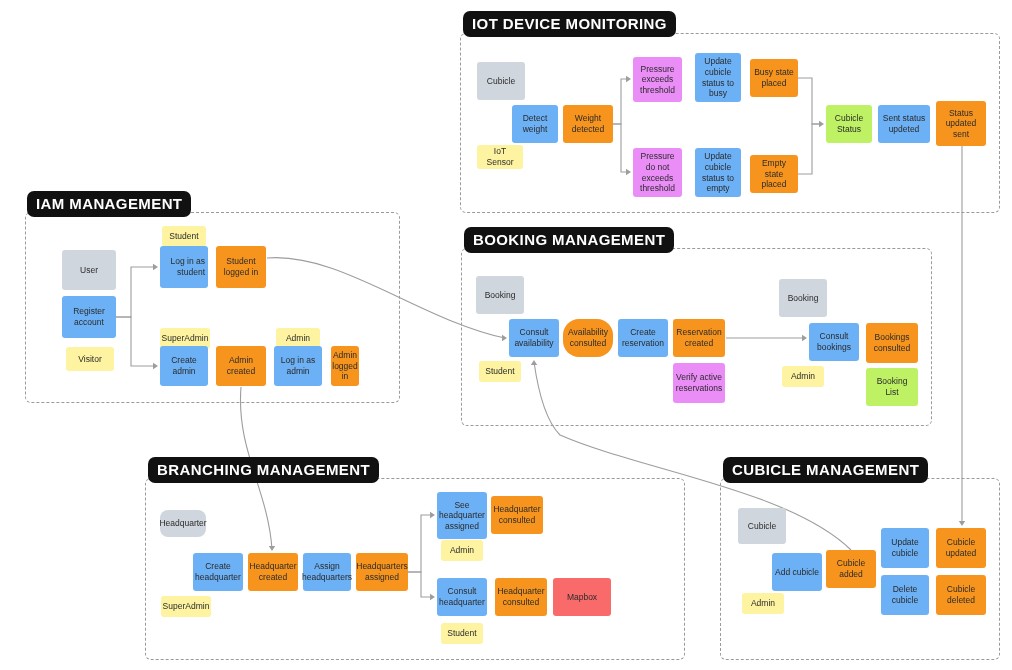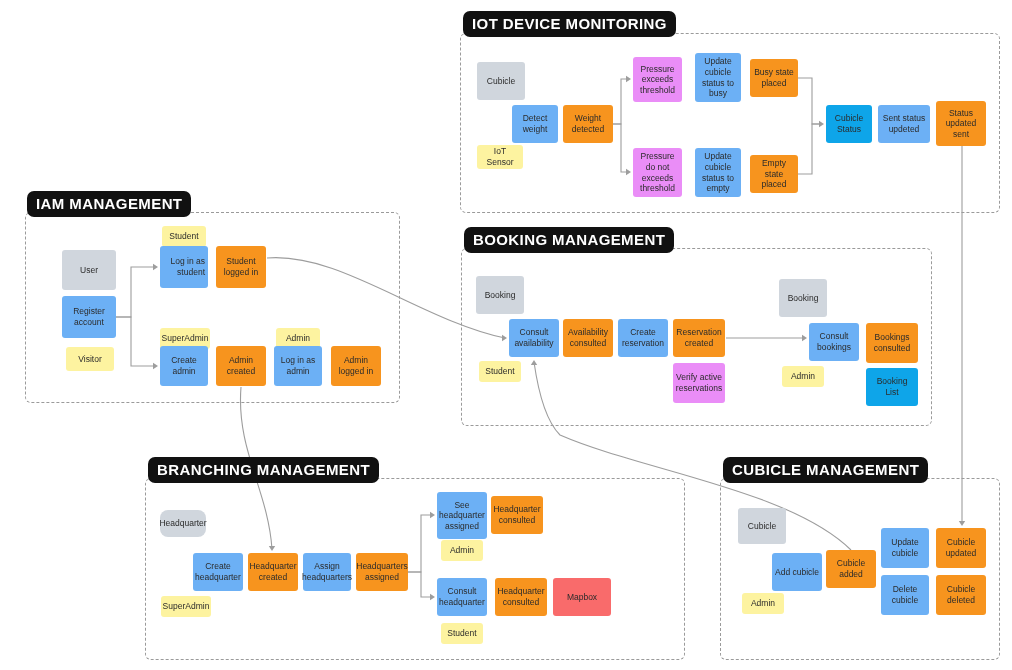--- a/index.html
+++ b/index.html
@@ -12,21 +12,21 @@
     font-family:"Liberation Sans",sans-serif;}
 
   .node{position:absolute;box-sizing:border-box;border-radius:3px;display:flex;align-items:center;
     justify-content:center;text-align:center;font-size:8.5px;line-height:1.25;color:#2b2b2b;
     padding:2px 3px;z-index:4;font-family:"Liberation Sans",sans-serif;}
   .n-cmd{background:#6cb0f5;}
   .n-evt{background:#f7941e;}
   .n-act{background:#fdf3a0;}
   .n-agg{background:#d0d6dd;}
   .n-pol{background:#ea8df7;}
-  .n-rm{background:#0ea5e9;}
+  .n-rm{background:#bef264;}
   .n-ext{background:#f96b6b;}
   .n-txt{display:block;}
 
   svg.links{position:absolute;left:0;top:0;width:1012px;height:670px;z-index:2;pointer-events:none;}
   svg.links path,svg.links line{fill:none;stroke:#9d9d9d;stroke-width:1.1;}
 </style>
 </head>
 <body>
 
 <div id="canvas">
@@ -133,35 +133,35 @@
       </div>
       <div class="node n-evt" style="left: 216px; top: 346px; width: 50px; height: 40px;">
         <span class="n-txt">Admin created</span>
       </div>
       <div class="node n-act" style="left: 276px; top: 328px; width: 44px; height: 21px;">
         <span class="n-txt">Admin</span>
       </div>
       <div class="node n-cmd" style="left: 274px; top: 346px; width: 48px; height: 40px;">
         <span class="n-txt">Log in as admin</span>
       </div>
-      <div class="node n-evt" style="left: 331px; top: 346px; width: 50px; height: 40px;">
+      <div class="node n-evt" style="left: 331px; top: 346px; width: 28px; height: 40px;">
         <span class="n-txt">Admin logged in</span>
       </div>
       <div class="swimlane" style="left: 461px; top: 248px; width: 471px; height: 178px;"></div>
       <div class="lane-badge" style="left: 464px; top: 227px;">BOOKING MANAGEMENT</div>
       <div class="node n-agg" style="left: 476px; top: 276px; width: 48px; height: 38px;">
         <span class="n-txt">Booking</span>
       </div>
       <div class="node n-cmd" style="left: 509px; top: 319px; width: 50px; height: 38px;">
         <span class="n-txt">Consult availability</span>
       </div>
       <div class="node n-act" style="left: 479px; top: 361px; width: 42px; height: 21px;">
         <span class="n-txt">Student</span>
       </div>
-      <div class="node n-evt" style="left: 563px; top: 319px; width: 50px; height: 38px;">
+      <div class="node n-evt" style="left: 563px; top: 319px; width: 50px; height: 38px; border-radius: 16px;">
         <span class="n-txt">Availability consulted</span>
       </div>
       <div class="node n-cmd" style="left: 618px; top: 319px; width: 50px; height: 38px;">
         <span class="n-txt">Create reservation</span>
       </div>
       <div class="node n-evt" style="left: 673px; top: 319px; width: 52px; height: 38px;">
         <span class="n-txt">Reservation created</span>
       </div>
       <div class="node n-pol" style="left: 673px; top: 363px; width: 52px; height: 40px;">
         <span class="n-txt">Verify active reservations</span>

